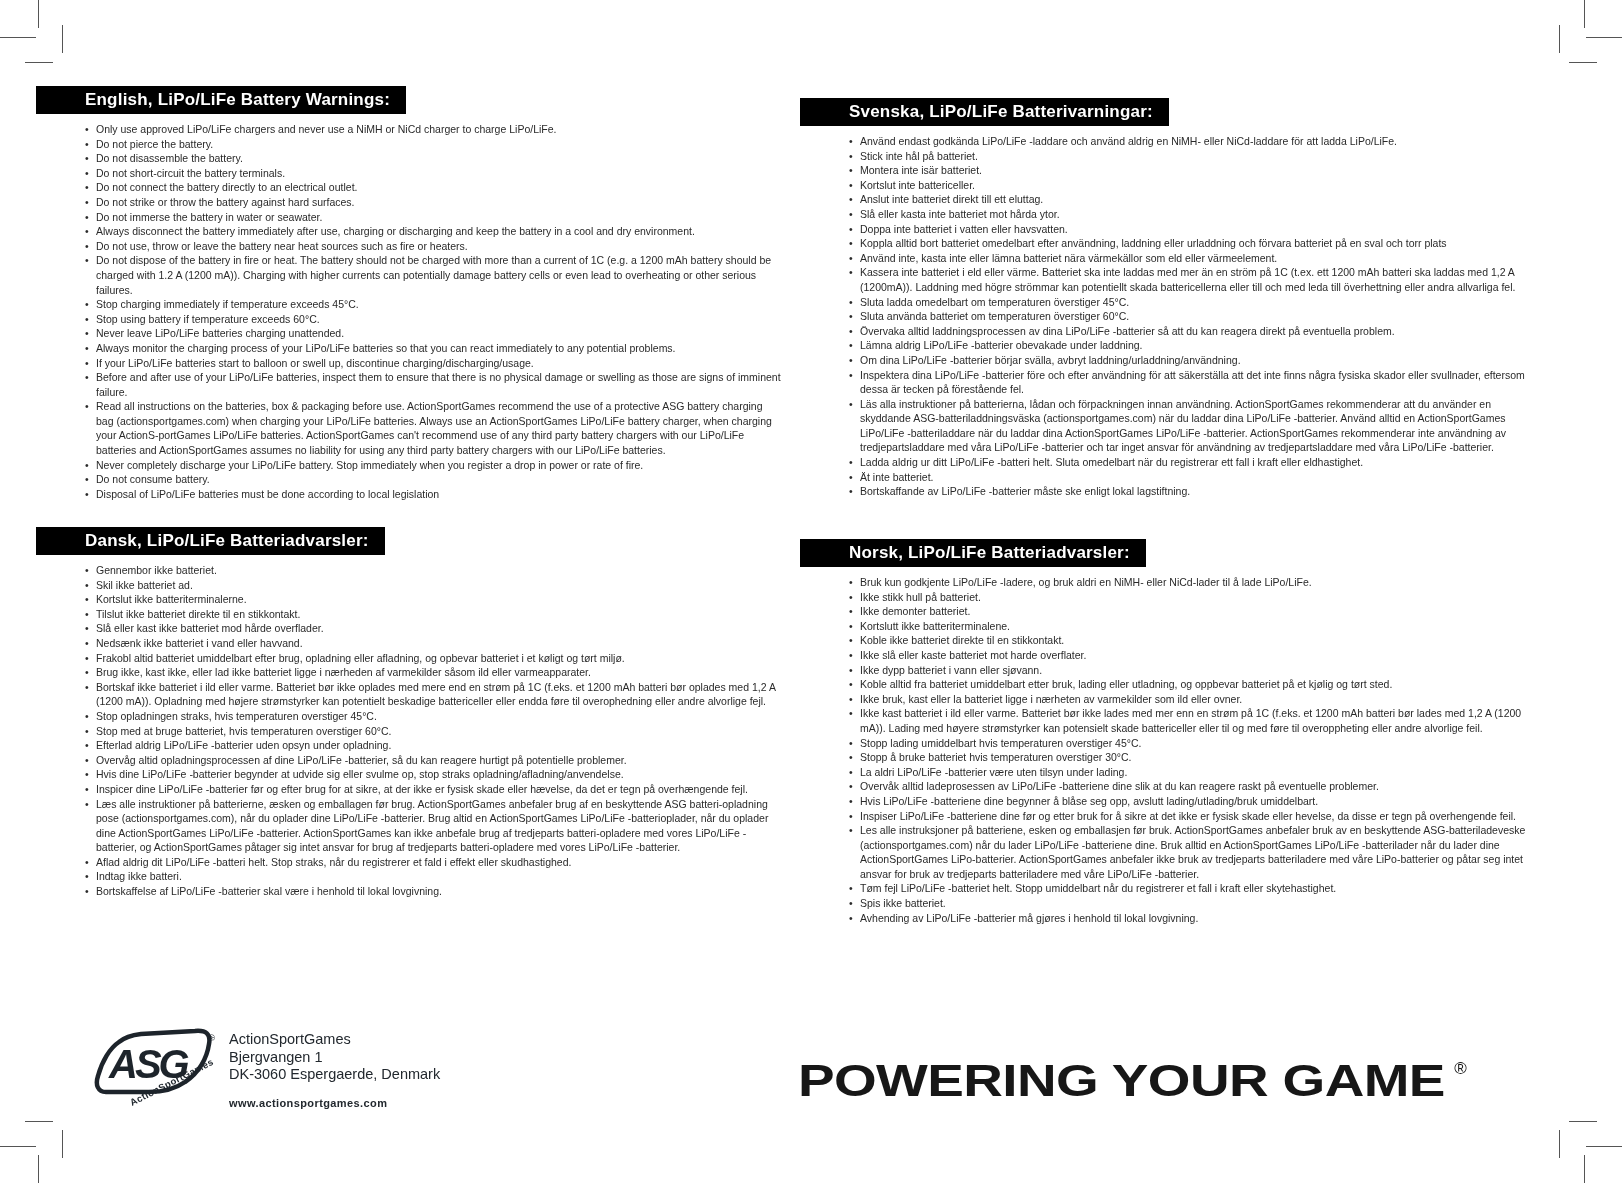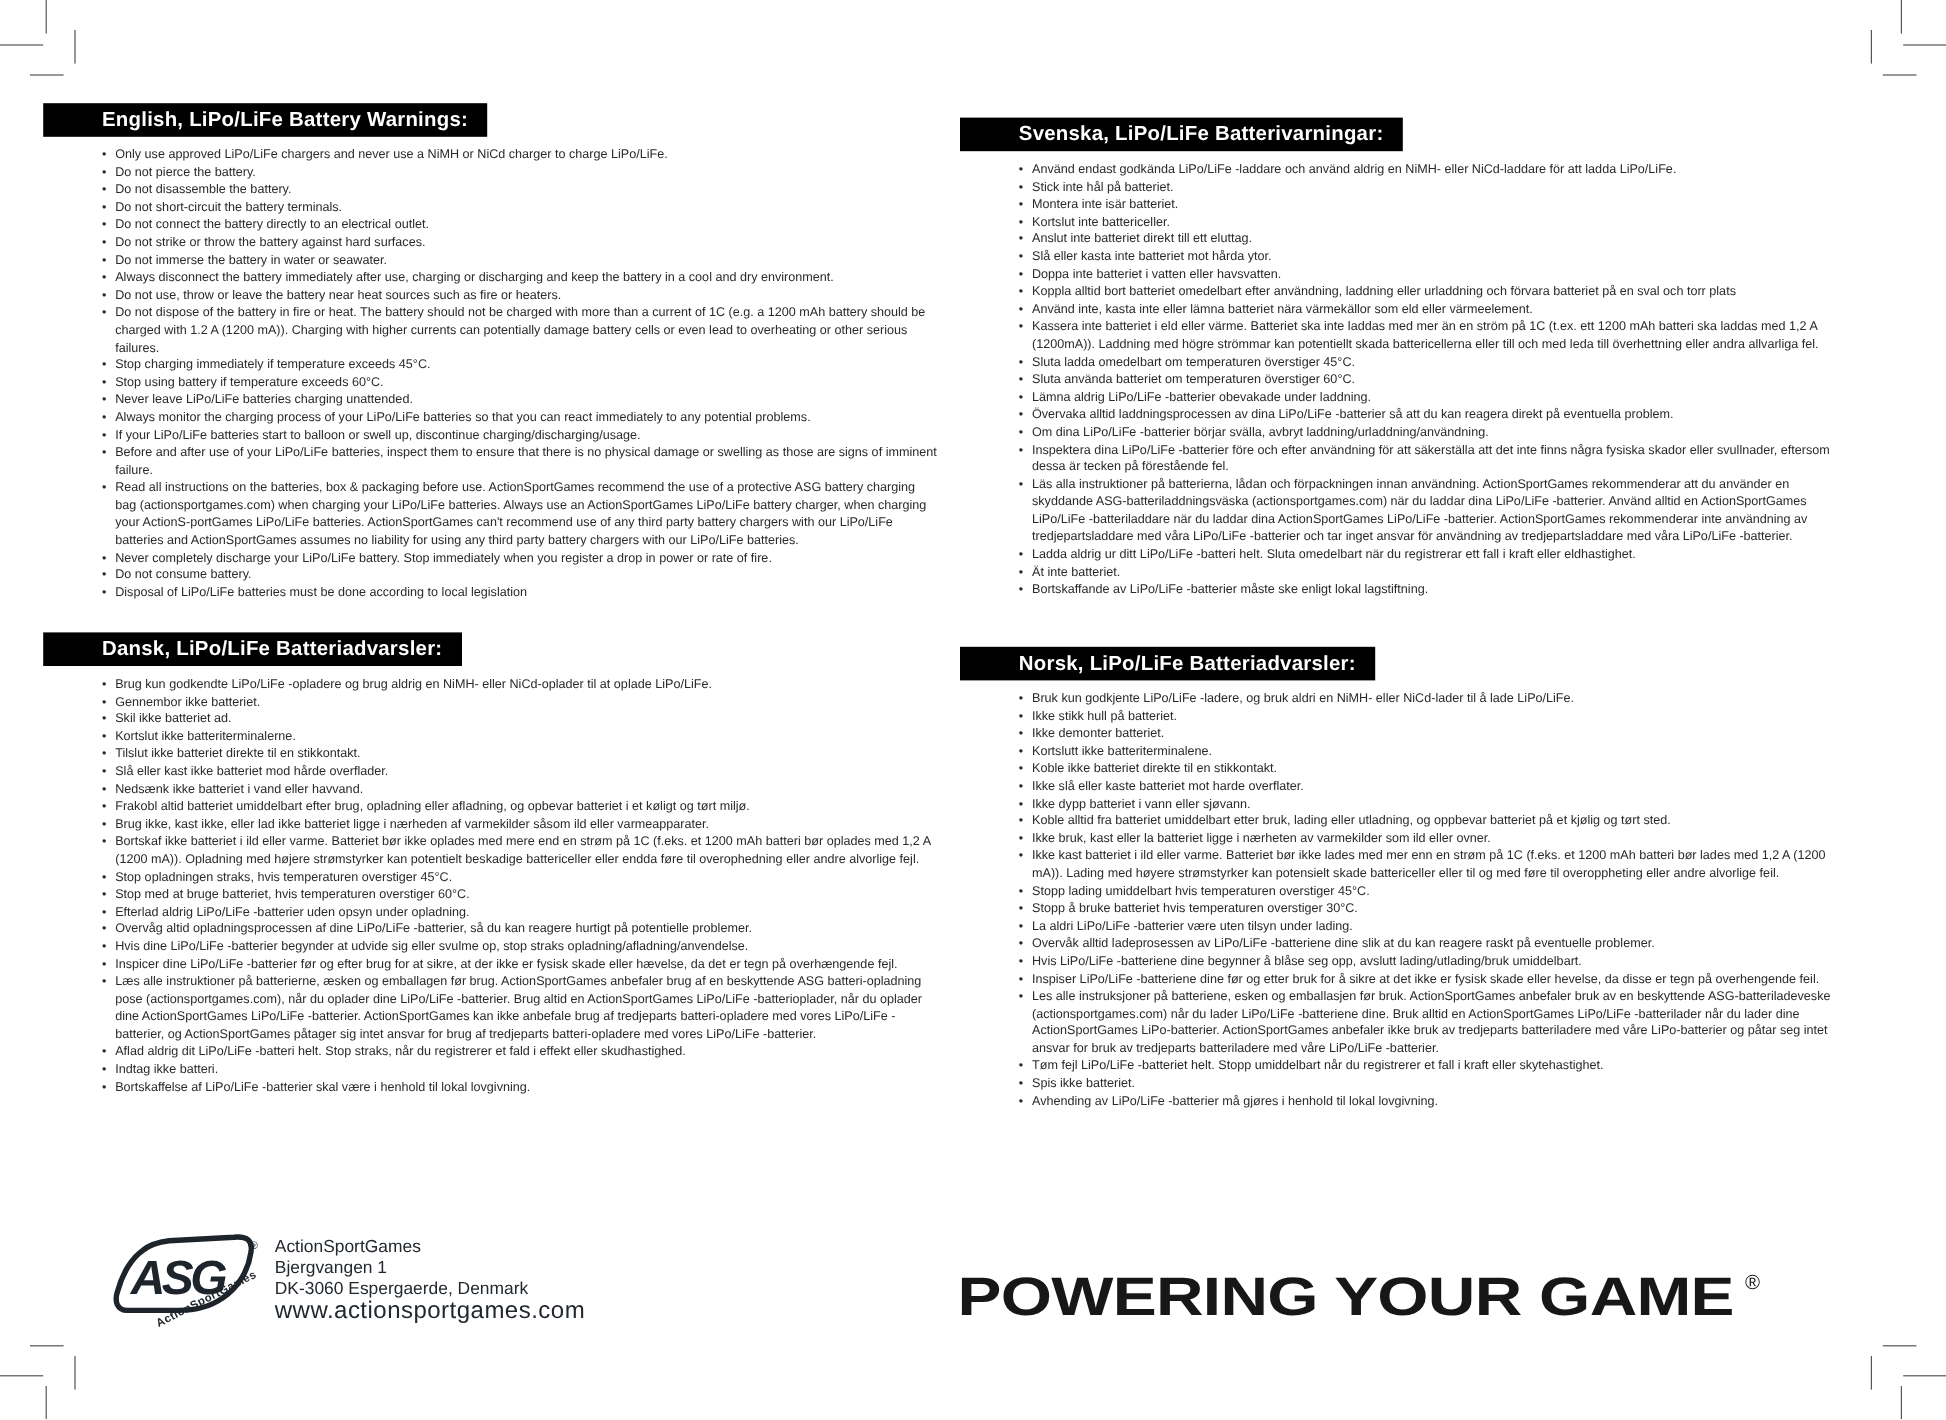--- a/index.html
+++ b/index.html
@@ -28,21 +28,21 @@
   .bullets {
     list-style:none; margin:8px 0 0 0; padding:0 0 0 49px;
     font-size:10.5px; line-height:14.6px; color:#2a2a2a;
   }
   .bullets li { position:relative; padding-left:11px; }
   .bullets li::before { content:"\2022"; position:absolute; left:0; }
 
   
   .logo-svg { position:absolute; left:92px; top:1028px; }
   .addr { position:absolute; left:229px; top:1031px; font-size:14.5px; line-height:17.5px; color:#22282e; }
-  .addr .website { font-weight:normal; font-size:20px; letter-spacing:0.4px; margin-top:0; }
+  .addr .website { font-weight:bold; font-size:11px; letter-spacing:0.4px; margin-top:11px; }
   .slogan {
     position:absolute; left:798px; top:1058px; color:#171717;
     font-weight:bold; font-size:45px; line-height:45px; white-space:nowrap;
   }
   .slogan-text { display:inline-block; transform:scaleX(1.22); transform-origin:0 50%; letter-spacing:-0.5px; }
   .slogan-reg { display:inline-block; vertical-align:top; font-size:17px; line-height:17px; margin-left:126px; margin-top:2px; font-weight:normal; }
 </style>
 </head>
 <body>
 
@@ -102,35 +102,34 @@
         <li>Montera inte isär batteriet.</li>
         <li>Kortslut inte battericeller.</li>
         <li>Anslut inte batteriet direkt till ett eluttag.</li>
         <li>Slå eller kasta inte batteriet mot hårda ytor.</li>
         <li>Doppa inte batteriet i vatten eller havsvatten.</li>
         <li>Koppla alltid bort batteriet omedelbart efter användning, laddning eller urladdning och förvara batteriet på en sval och torr plats</li>
         <li>Använd inte, kasta inte eller lämna batteriet nära värmekällor som eld eller värmeelement.</li>
         <li>Kassera inte batteriet i eld eller värme. Batteriet ska inte laddas med mer än en ström på 1C (t.ex. ett 1200 mAh batteri ska laddas med 1,2 A (1200mA)). Laddning med högre strömmar kan potentiellt skada battericellerna eller till och med leda till överhettning eller andra allvarliga fel.</li>
         <li>Sluta ladda omedelbart om temperaturen överstiger 45°C.</li>
         <li>Sluta använda batteriet om temperaturen överstiger 60°C.</li>
+        <li>Övervaka alltid laddningsprocessen av dina LiPo/LiFe -batterier så att du kan reagera direkt på eventuella problem.</li>
         <li>Lämna aldrig LiPo/LiFe -batterier obevakade under laddning.</li>
-        <li>Övervaka alltid laddningsprocessen av dina LiPo/LiFe -batterier så att du kan reagera direkt på eventuella problem.</li>
         <li>Om dina LiPo/LiFe -batterier börjar svälla, avbryt laddning/urladdning/användning.</li>
         <li>Inspektera dina LiPo/LiFe -batterier före och efter användning för att säkerställa att det inte finns några fysiska skador eller svullnader, eftersom dessa är tecken på förestående fel.</li>
         <li>Läs alla instruktioner på batterierna, lådan och förpackningen innan användning. ActionSportGames rekommenderar att du använder en skyddande ASG-batteriladdningsväska (actionsportgames.com) när du laddar dina LiPo/LiFe -batterier. Använd alltid en ActionSportGames LiPo/LiFe -batteriladdare när du laddar dina ActionSportGames LiPo/LiFe -batterier. ActionSportGames rekommenderar inte användning av tredjepartsladdare med våra LiPo/LiFe -batterier och tar inget ansvar för användning av tredjepartsladdare med våra LiPo/LiFe -batterier.</li>
         <li>Ladda aldrig ur ditt LiPo/LiFe -batteri helt. Sluta omedelbart när du registrerar ett fall i kraft eller eldhastighet.</li>
         <li>Ät inte batteriet.</li>
         <li>Bortskaffande av LiPo/LiFe -batterier måste ske enligt lokal lagstiftning.</li>
       </ul>
   </section>
 
   <section class="sec sec-left sec-bottom">
     <div class="sec-header">Dansk, LiPo/LiFe Batteriadvarsler:</div>
     <ul class="bullets">
-        <li>Brug kun godkendte LiPo/LiFe -opladere og brug aldrig en NiMH- eller NiCd-oplader til at oplade LiPo/LiFe.</li>
         <li>Gennembor ikke batteriet.</li>
         <li>Skil ikke batteriet ad.</li>
         <li>Kortslut ikke batteriterminalerne.</li>
         <li>Tilslut ikke batteriet direkte til en stikkontakt.</li>
         <li>Slå eller kast ikke batteriet mod hårde overflader.</li>
         <li>Nedsænk ikke batteriet i vand eller havvand.</li>
         <li>Frakobl altid batteriet umiddelbart efter brug, opladning eller afladning, og opbevar batteriet i et køligt og tørt miljø.</li>
         <li>Brug ikke, kast ikke, eller lad ikke batteriet ligge i nærheden af varmekilder såsom ild eller varmeapparater.</li>
         <li>Bortskaf ikke batteriet i ild eller varme. Batteriet bør ikke oplades med mere end en strøm på 1C (f.eks. et 1200 mAh batteri bør oplades med 1,2 A (1200 mA)). Opladning med højere strømstyrker kan potentielt beskadige battericeller eller endda føre til overophedning eller andre alvorlige fejl.</li>
         <li>Stop opladningen straks, hvis temperaturen overstiger 45°C.</li>

